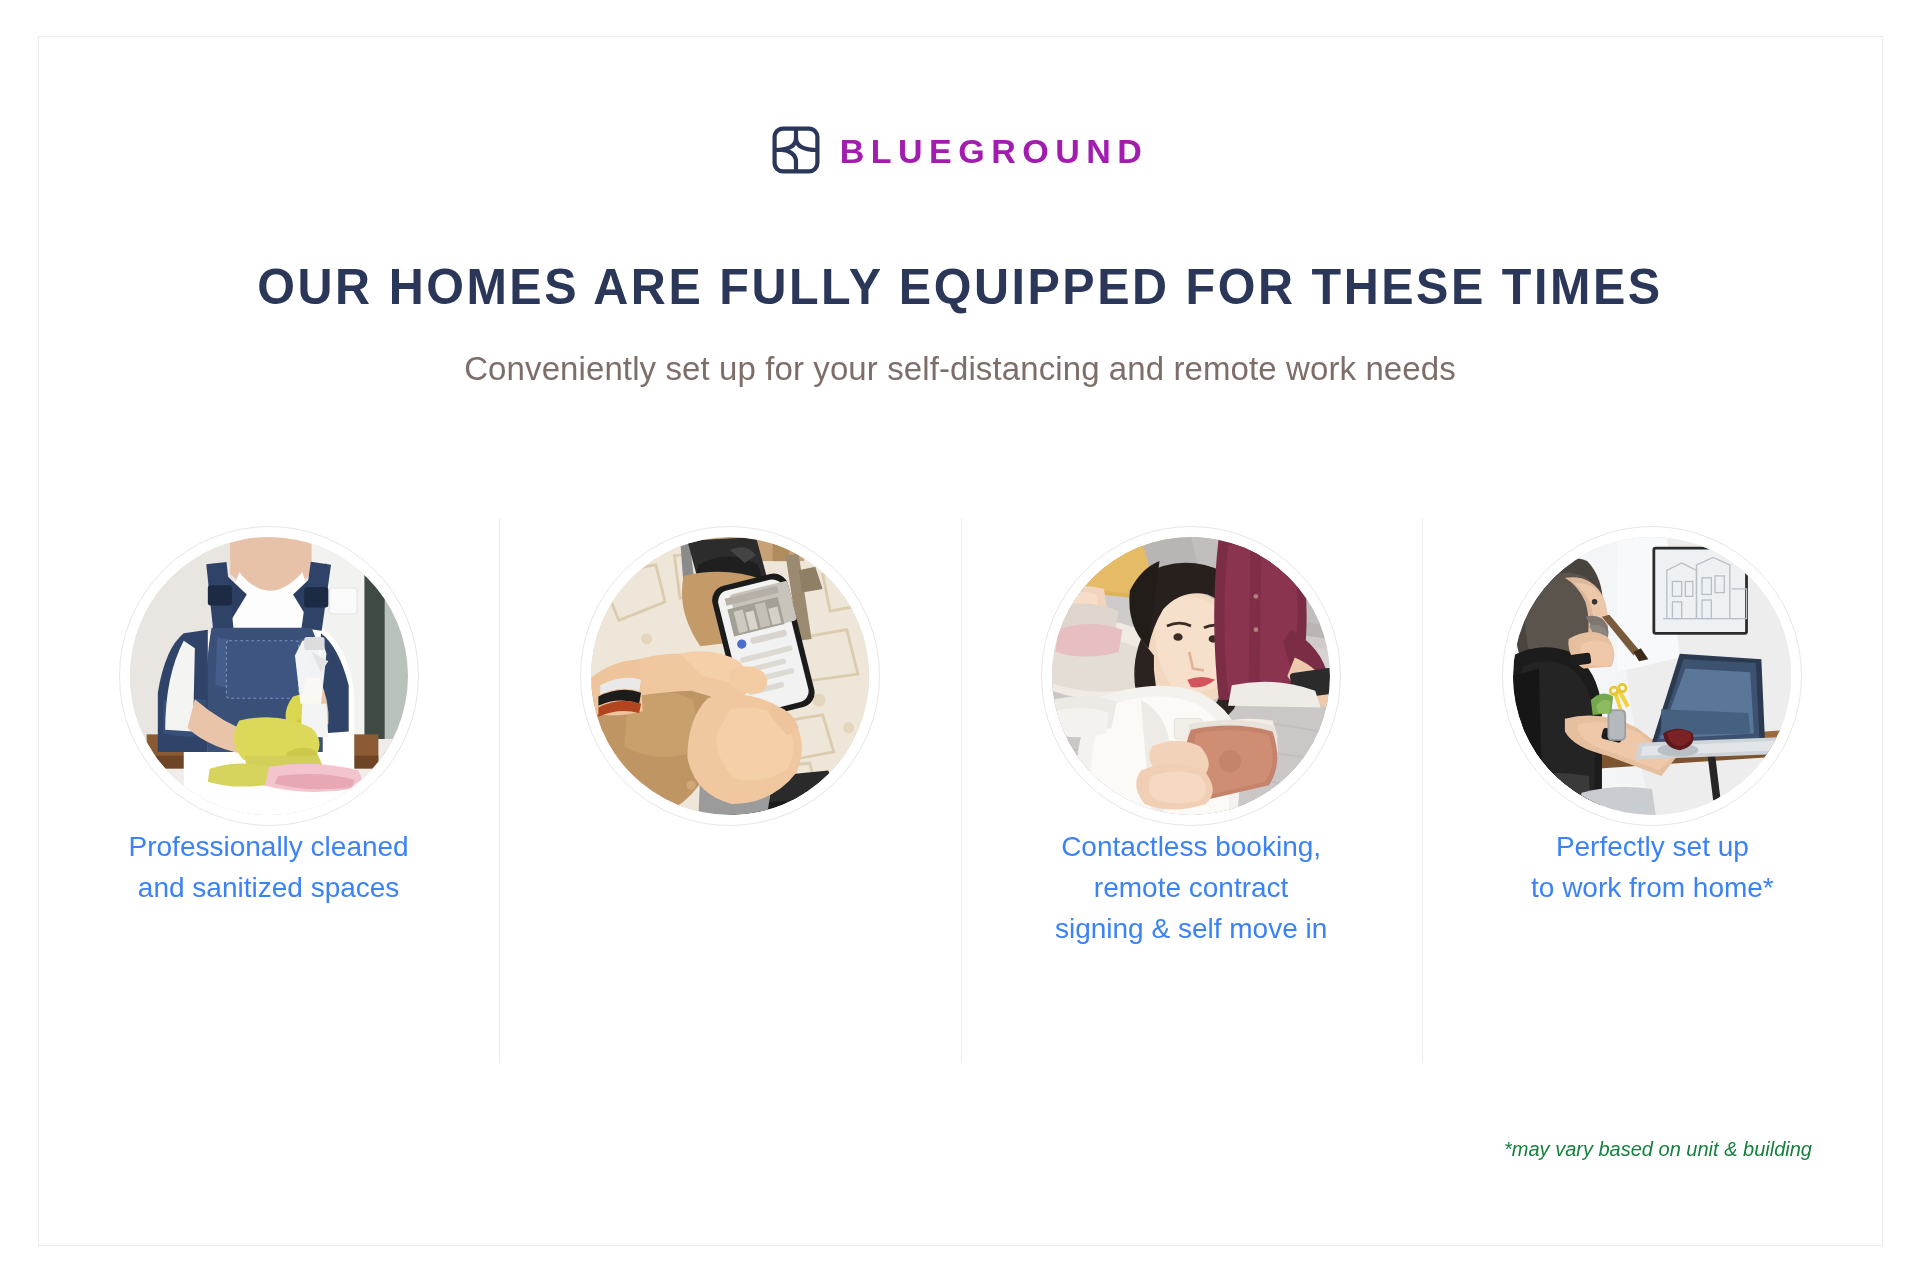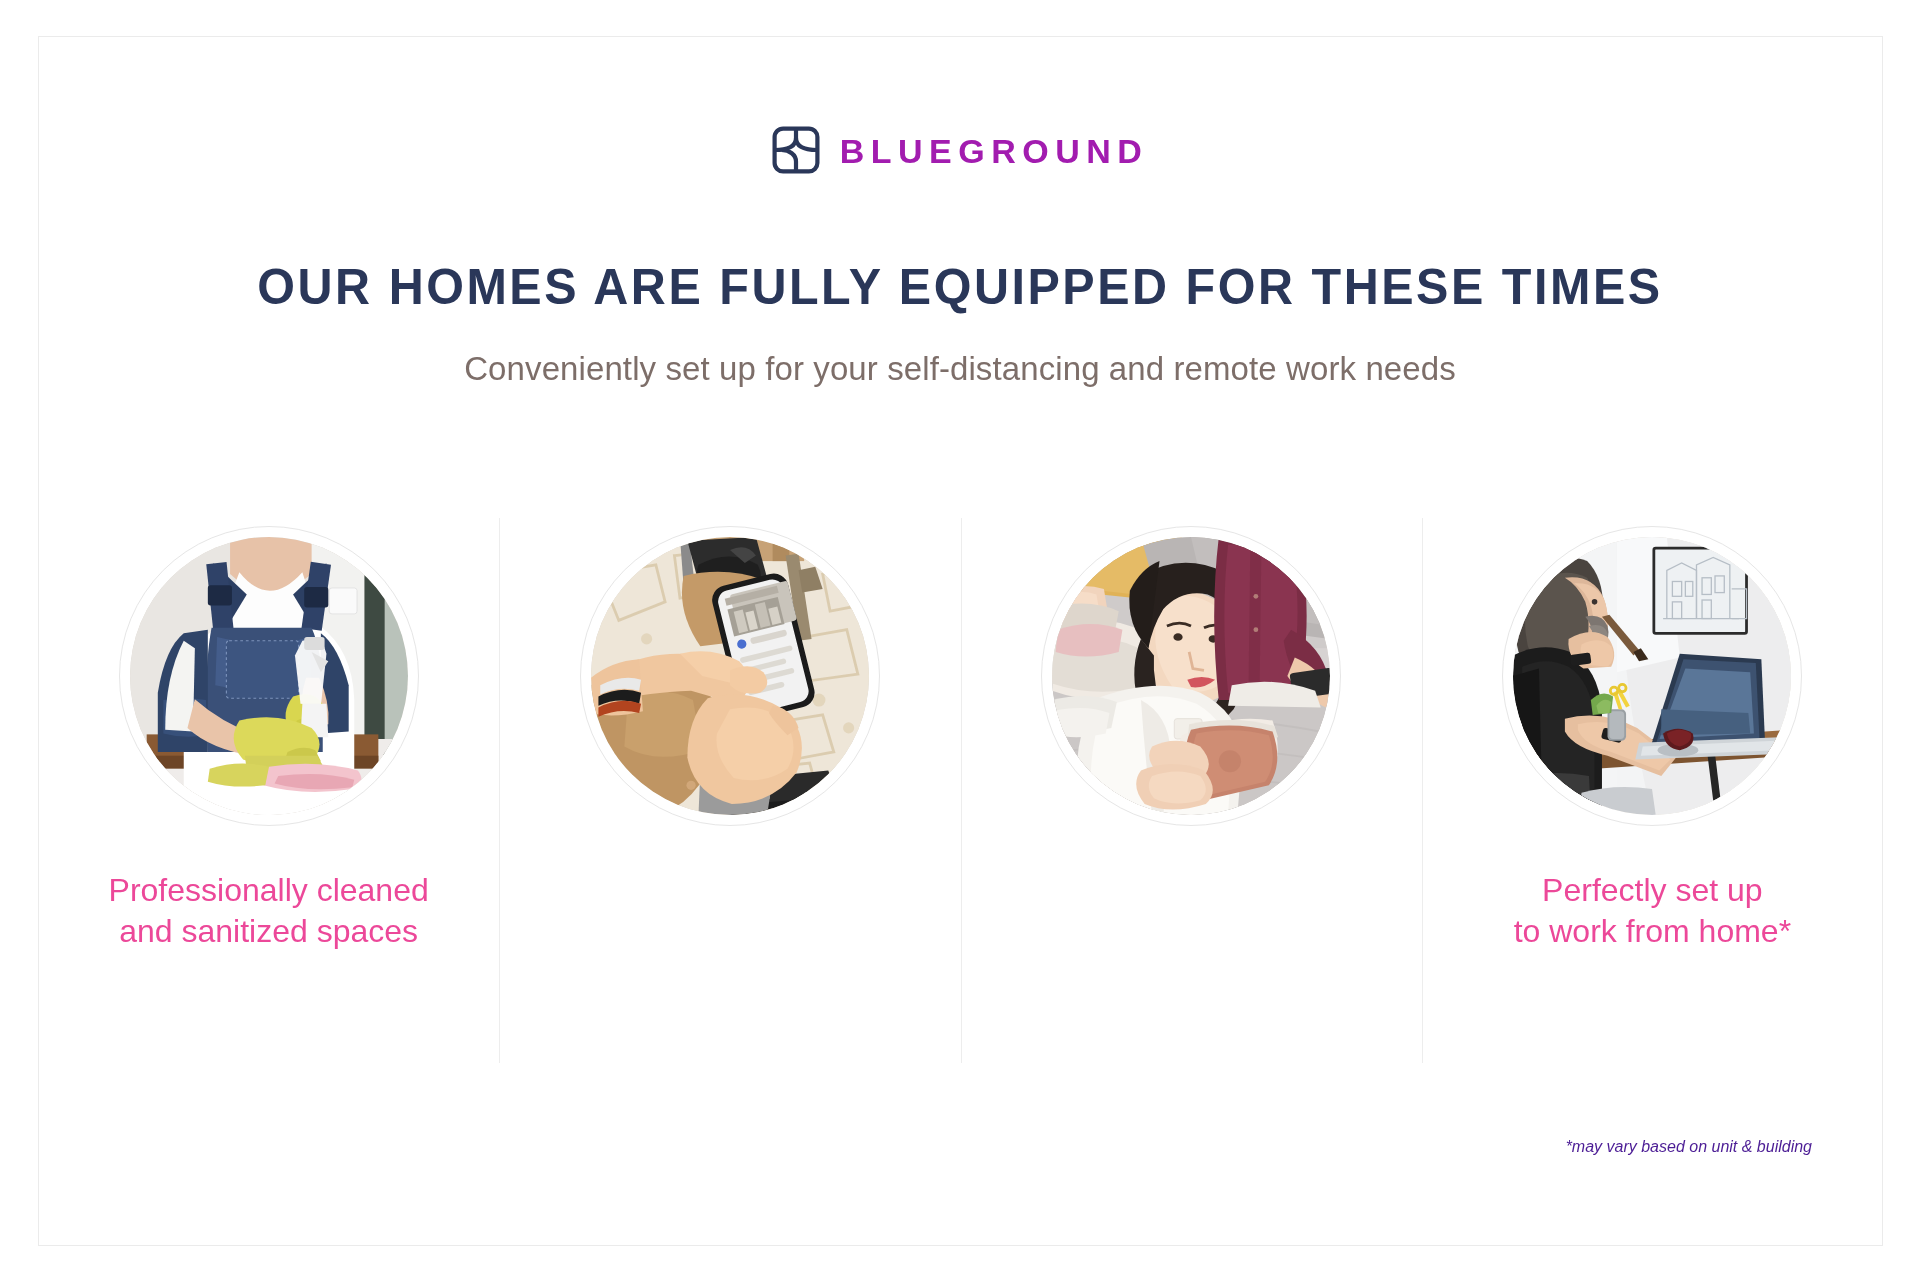--- a/index.html
+++ b/index.html
@@ -96,37 +96,36 @@
   .circle {
     width: 100%; height: 100%;
     border-radius: 50%;
     overflow: hidden;
     position: relative;
     background: #ded9d2;
   }
   .circle svg { display: block; width: 100%; height: 100%; }
 
   .caption {
-    margin-top: 44px;
     text-align: center;
-    color: #ec4899;
-    font-size: 32px;
+    color: #3b82f6;
+    font-size: 28px;
     line-height: 41px;
     font-weight: 400;
     font-family: "Liberation Sans", sans-serif;
     white-space: pre-line;
   }
 
   .footnote {
     position: absolute;
     top: 1138px;
     right: 108px;
-    color: #4c1d95;
+    color: #15803d;
     font-style: italic;
-    font-size: 16px;
+    font-size: 20px;
     font-family: "Liberation Sans", sans-serif;
   }
 </style>
 </head>
 <body>
 
 <div class="page">
 
   <div class="page-frame"></div>
 
@@ -347,20 +346,23 @@
               <path d="M150 208 Q196 198 238 210 Q250 244 234 268 L156 286 Q134 244 150 208 Z" fill="#c6836c"></path>
               <path d="M156 212 Q198 204 234 214 Q244 244 230 264 L162 280 Q144 244 156 212 Z" fill="#cf8d74"></path>
               <circle cx="192" cy="242" r="12" fill="#c07f68" opacity="0.7"></circle>
               <path d="M108 226 Q134 214 160 226 Q176 244 164 258 Q136 266 112 252 Q100 238 108 226 Z" fill="#f2d3ba"></path>
               <path d="M96 252 Q130 238 164 252 Q182 274 166 288 Q128 300 100 288 Q84 268 96 252 Z" fill="#f0cfb5"></path>
               <path d="M108 258 Q136 248 160 258 Q172 274 160 284 Q130 292 110 282 Q100 270 108 258 Z" fill="#f5d9c1"></path>
             </g>
           </svg>
         </div>
       </div>
+      <div class="caption">Contactless booking,
+remote contract
+signing &amp; self move in</div>
     </div>
 
     <div class="col">
       <div class="circle-wrap">
         <div class="circle">
           <svg viewBox="0 0 300 300" xmlns="http://www.w3.org/2000/svg">
             <defs>
               <clipPath id="c4">
                   <circle cx="150" cy="150" r="150"></circle>
                 </clipPath>

